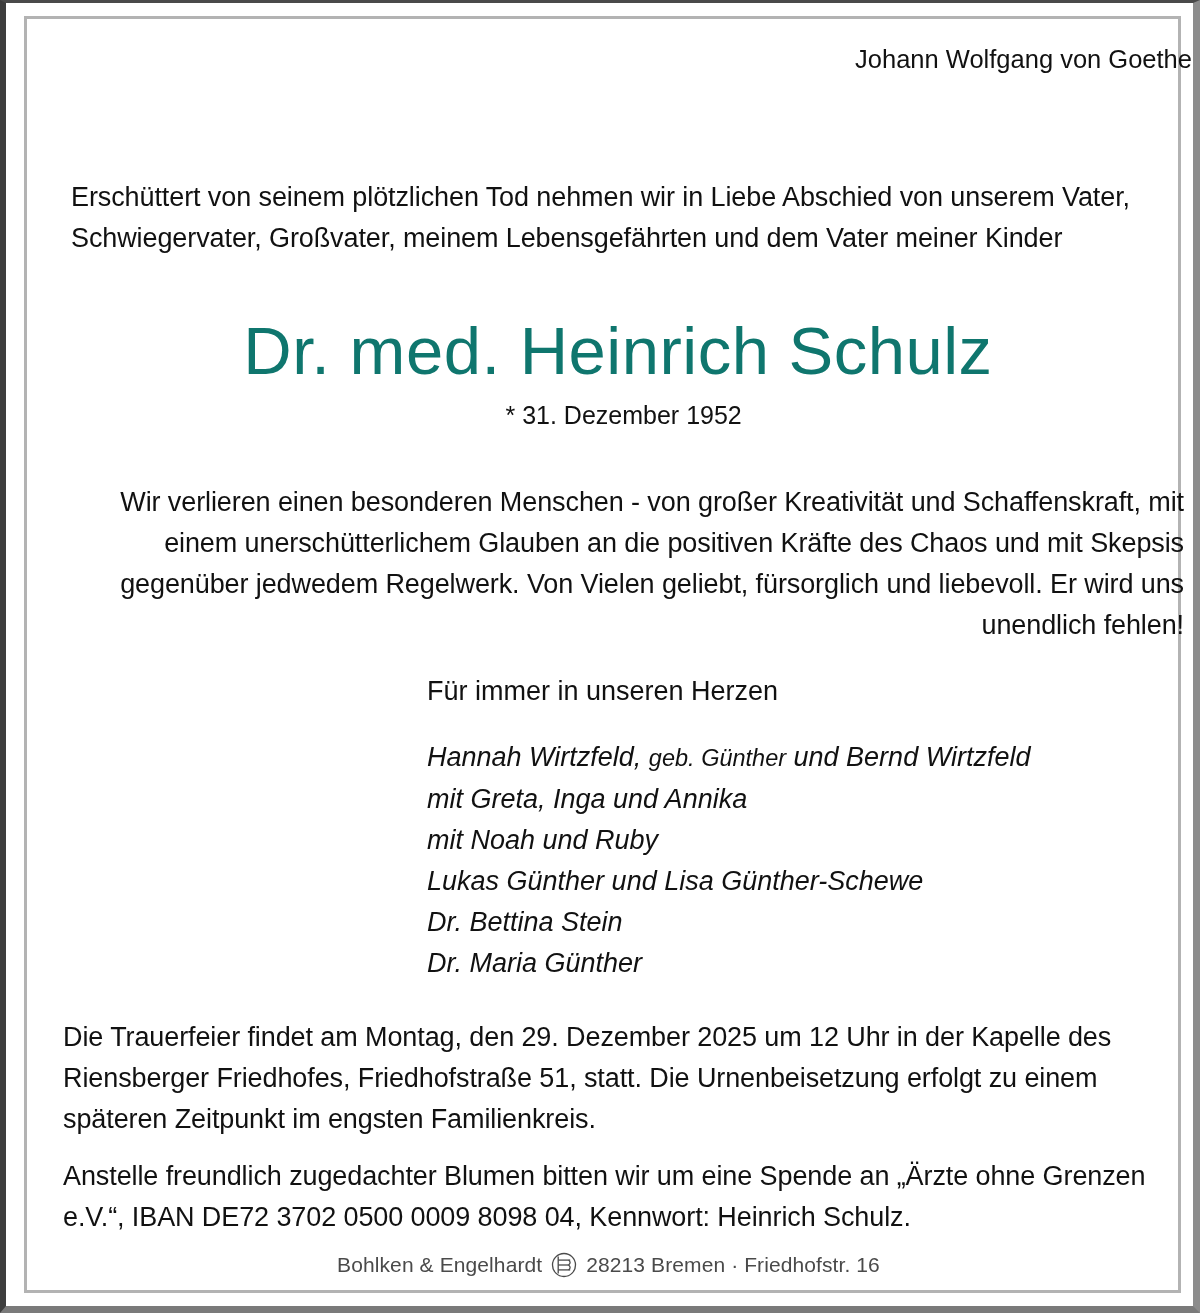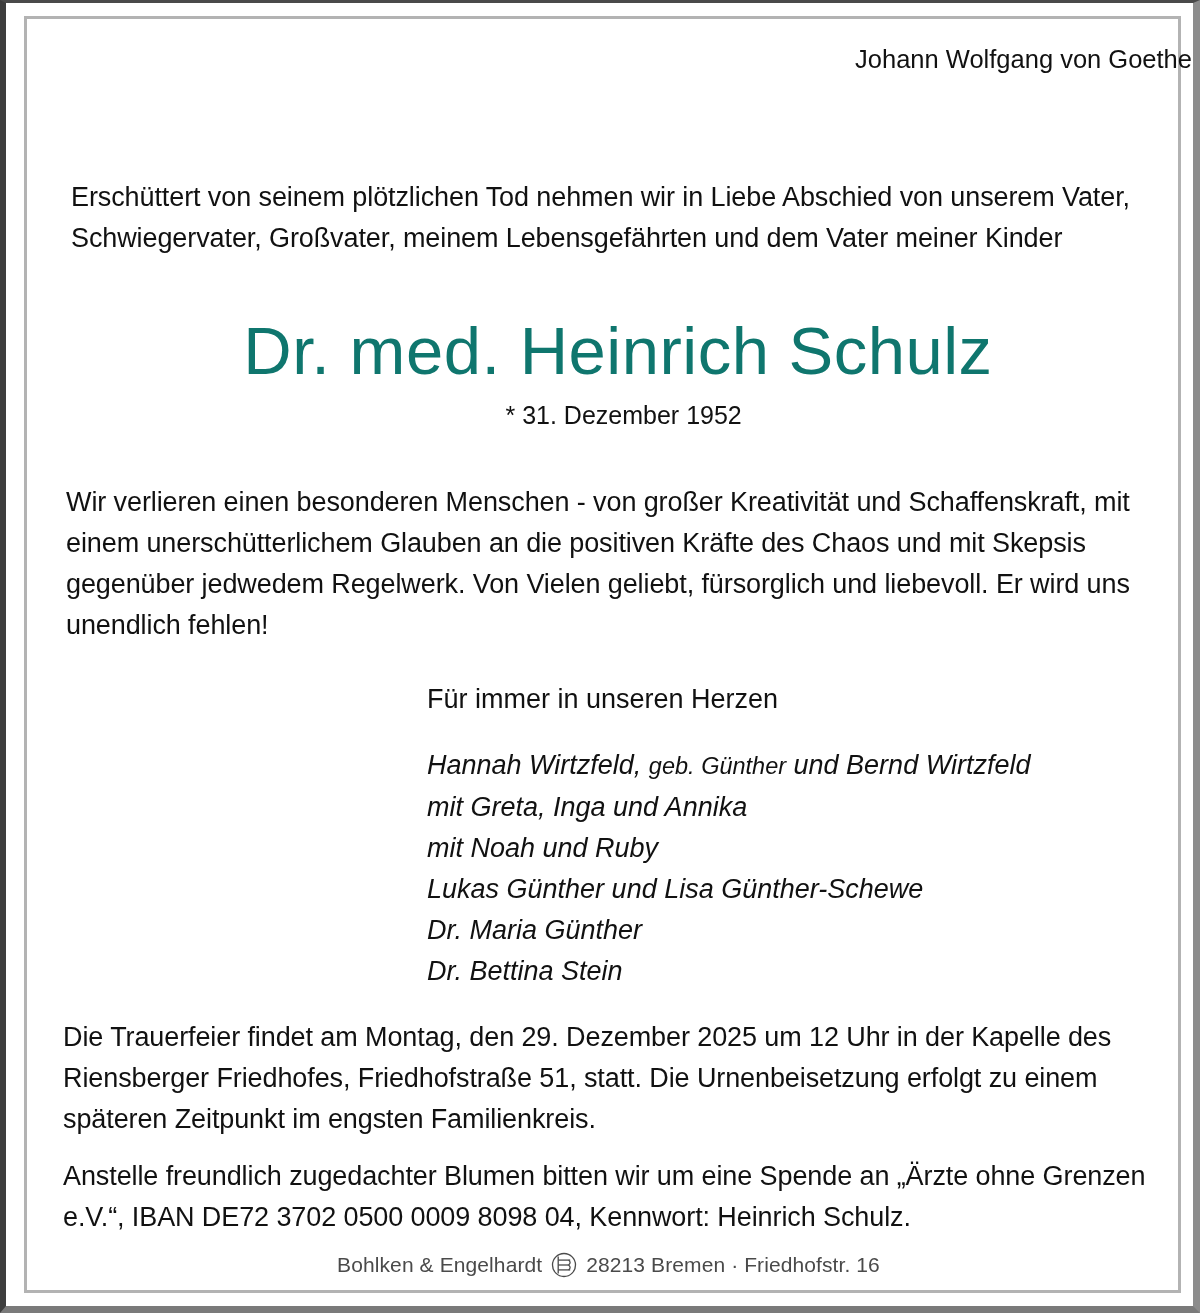--- a/index.html
+++ b/index.html
@@ -121,36 +121,36 @@
     line-height: 32px;
     color: #111111;
     white-space: nowrap;
   }
   .date-birth { width: 330px; text-align: left; padding-left: 95px; }
   .date-death { width: 330px; text-align: left; padding-left: 48px; }
 
   
   .tribute-block {
     position: absolute;
-    left: 39px;
+    left: 52px;
     top: 463px;
     width: 1105px;
+    text-align: right;
   }
   .tribute-block .body-text {
     font-size: 27px;
     line-height: 41px;
   }
 
   
   .family-block {
     position: absolute;
     left: 400px;
     top: 652px;
     width: 760px;
-    margin-top: 8px;
   }
   .family-heading {
     font-size: 27px;
     line-height: 41px;
     color: #111111;
     margin-bottom: 25px;
   }
   .family-name-line {
     font-size: 27px;
     line-height: 41px;
@@ -238,22 +238,22 @@
         <div class="body-text">Wir verlieren einen besonderen Menschen - von großer Kreativität und Schaffenskraft, mit einem unerschütterlichem Glauben an die positiven Kräfte des Chaos und mit Skepsis gegenüber jedwedem Regelwerk. Von Vielen geliebt, fürsorglich und liebevoll. Er wird uns unendlich fehlen!</div>
       </div>
 
       <div class="family-block">
         <div class="family-heading">Für immer in unseren Herzen</div>
         <div id="family-list">
             <div class="family-name-line"><span>Hannah Wirtzfeld, </span><span class="nee">geb. Günther</span><span> und Bernd Wirtzfeld</span></div>
             <div class="family-name-line">mit Greta, Inga und Annika</div>
             <div class="family-name-line">mit Noah und Ruby</div>
             <div class="family-name-line">Lukas Günther und Lisa Günther-Schewe</div>
+            <div class="family-name-line">Dr. Bettina Stein</div>
             <div class="family-name-line">Dr. Maria Günther</div>
-            <div class="family-name-line">Dr. Bettina Stein</div>
           </div>
       </div>
 
       <div class="service-block">
         <div class="body-text">Die Trauerfeier findet am Montag, den 29. Dezember 2025 um 12 Uhr in der Kapelle des Riensberger Friedhofes, Friedhofstraße 51, statt. Die Urnenbeisetzung erfolgt zu einem späteren Zeitpunkt im engsten Familienkreis.</div>
       </div>
 
       <div class="donation-block">
         <div class="body-text">Anstelle freundlich zugedachter Blumen bitten wir um eine Spende an „Ärzte ohne Grenzen e.V.“, IBAN DE72 3702 0500 0009 8098 04, Kennwort: Heinrich Schulz.</div>
       </div>

